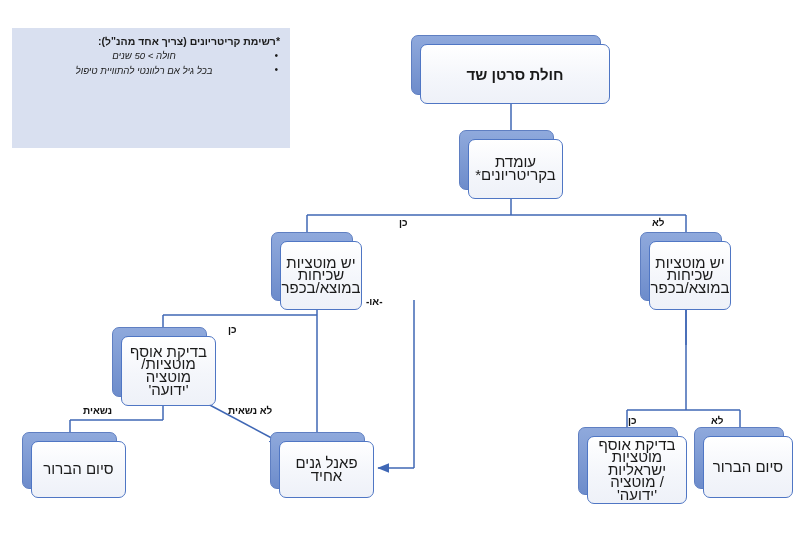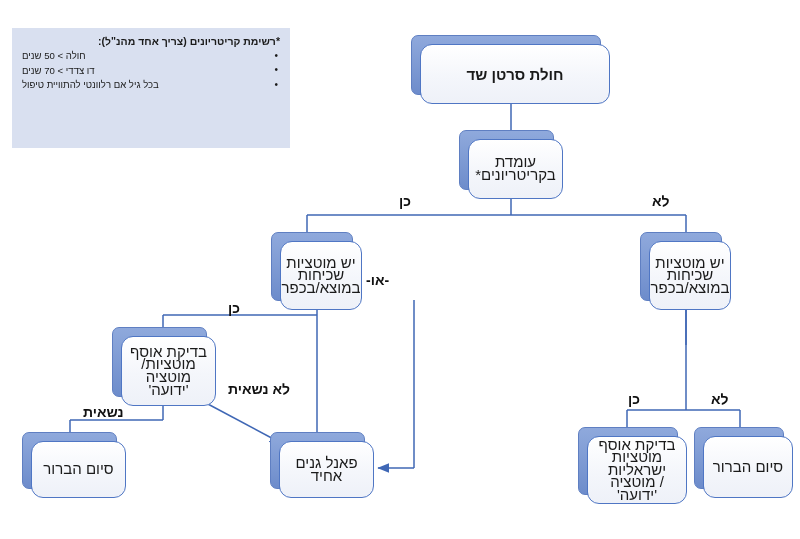--- a/index.html
+++ b/index.html
@@ -42,24 +42,25 @@
   }
   .legend-list {
     list-style: none;
     margin: 0;
     padding: 0;
   }
   .legend-list li {
     font-size: 9.6px;
     color: #1a1a1a;
     line-height: 14.6px;
-    text-align: left;
+    text-align: center;
     white-space: nowrap;
     padding-right: 14px;
     position: relative;
+    font-style: italic;
   }
   .legend-list li::before {
     content: "\2022";
     position: absolute;
     right: 2px;
     top: -0.5px;
     font-size: 10px;
   }
 
   
@@ -87,21 +88,21 @@
     background: linear-gradient(180deg, #8fa9dc 0%, #6d8ccb 100%);
     border: 1px solid #5f7fc2;
     box-sizing: border-box;
   }
   .node .front {
     position: absolute;
     left: 9px;
     top: 9px;
     width: 100%;
     height: 100%;
-    border-radius: 12px;
+    border-radius: 7px;
     background: linear-gradient(180deg, #ffffff 0%, #f4f6fb 55%, #eef1f8 100%);
     border: 1px solid #4f76c4;
     box-sizing: border-box;
     display: flex;
     align-items: center;
     justify-content: center;
     text-align: center;
   }
   .node .label {
     font-size: 15px;
@@ -112,37 +113,37 @@
   }
   .node.root .label {
     font-size: 15px;
     font-weight: bold;
     line-height: 19px;
   }
 
   
   .edge-label {
     position: absolute;
-    font-size: 14px;
+    font-size: 10px;
     font-weight: bold;
     color: #111111;
     direction: rtl;
     white-space: nowrap;
+    margin-top: 24px;
   }
 </style>
 </head>
 <body>
 
 <div id="canvas">
 
   <div class="legend">
     <div class="legend-title">*רשימת קריטריונים (צריך אחד מהנ"ל):</div>
     <ul class="legend-list">
       <li>חולה &gt; 50 שנים</li>
-      <li>דו צדדי &gt; 70 שנים</li>
       <li>בכל גיל אם רלוונטי להתוויית טיפול</li>
     </ul>
   </div>
 
   <svg id="wires" viewBox="0 0 800 539" width="800" height="539">
     <defs>
       <marker id="arrow" markerWidth="9" markerHeight="9" refX="7.5" refY="3.2" orient="auto" markerUnits="strokeWidth">
         <path d="M0,0 L8,3.2 L0,6.4 z" fill="#3f67b5"></path>
       </marker>
     </defs>
@@ -247,18 +248,18 @@
     <div class="back"></div>
     <div class="front">
       <span class="label">סיום הברור</span>
     </div>
   </div>
 
   <div class="edge-label" style="left:399px; top:193px;">כן</div>
   <div class="edge-label" style="left:652px; top:193px;">לא</div>
   <div class="edge-label" style="left:366px; top:272px;">-או-</div>
   <div class="edge-label" style="left:228px; top:300px;">כן</div>
-  <div class="edge-label" style="left:83px; top:404px;">נשאית</div>
+  <div class="edge-label" style="left:83px; top:381px;">נשאית</div>
   <div class="edge-label" style="left:228px; top:381px;">לא נשאית</div>
   <div class="edge-label" style="left:628px; top:391px;">כן</div>
   <div class="edge-label" style="left:711px; top:391px;">לא</div>
 
 </div>
 
 </body></html>

